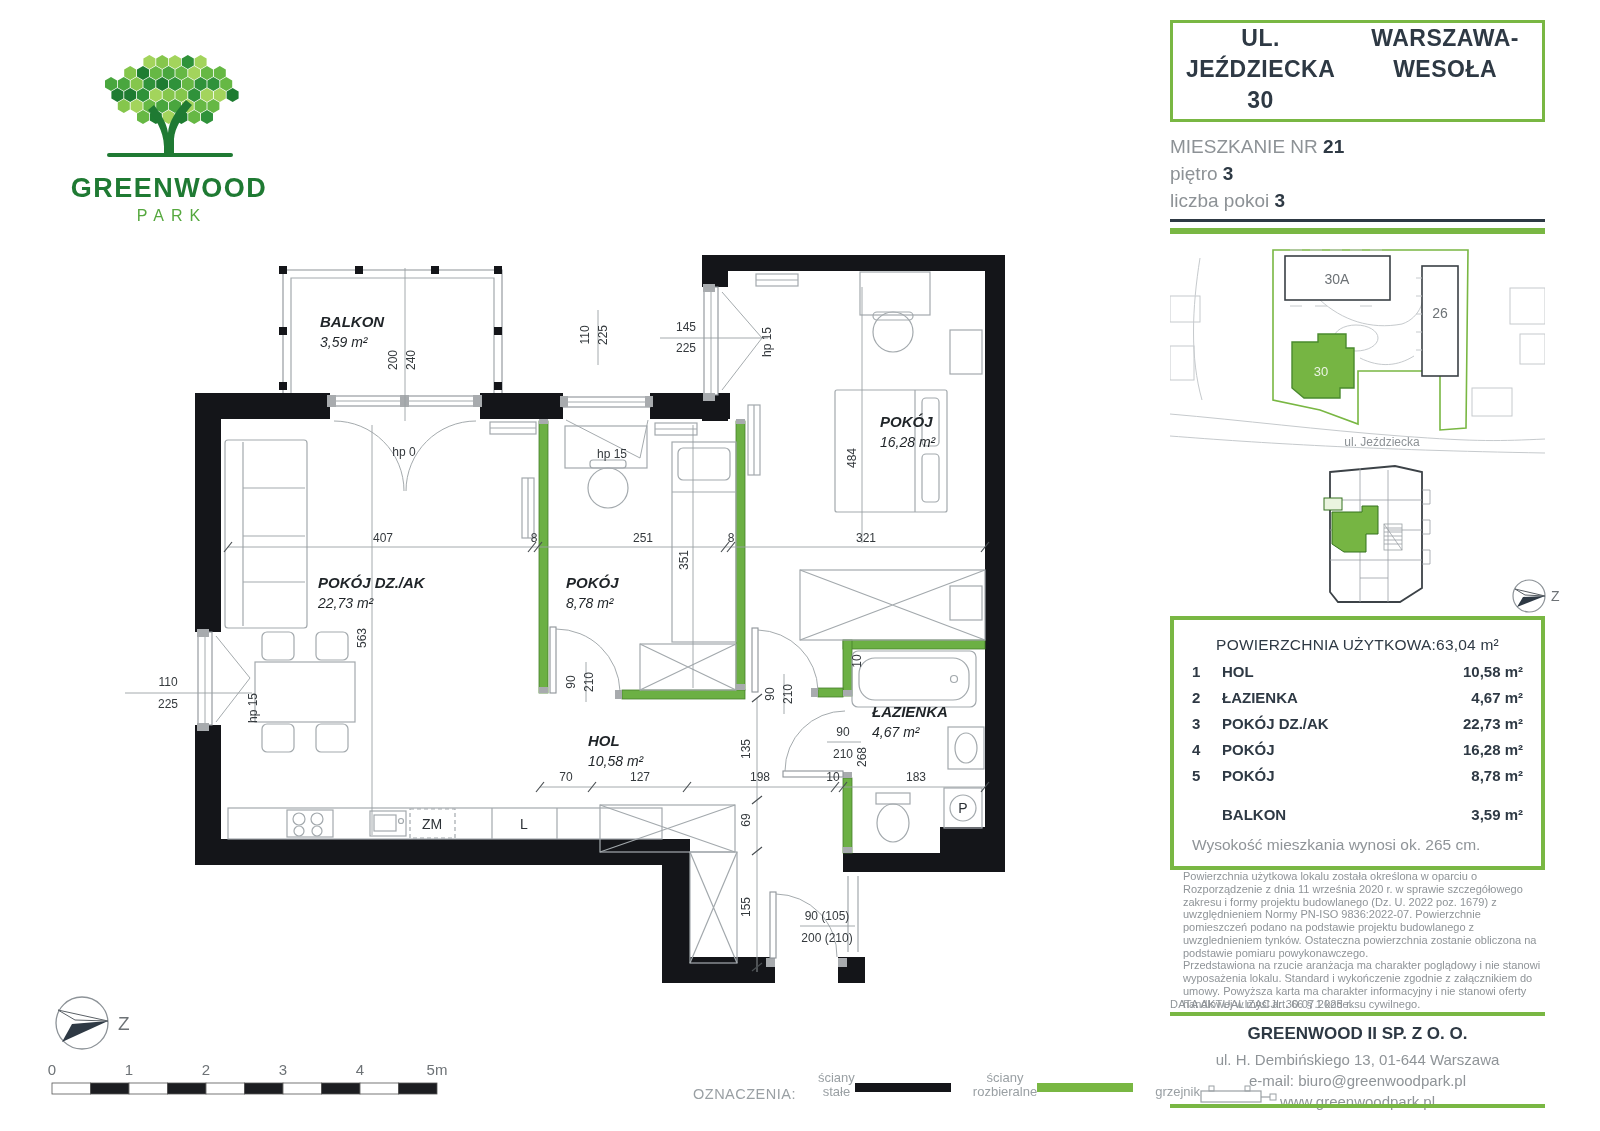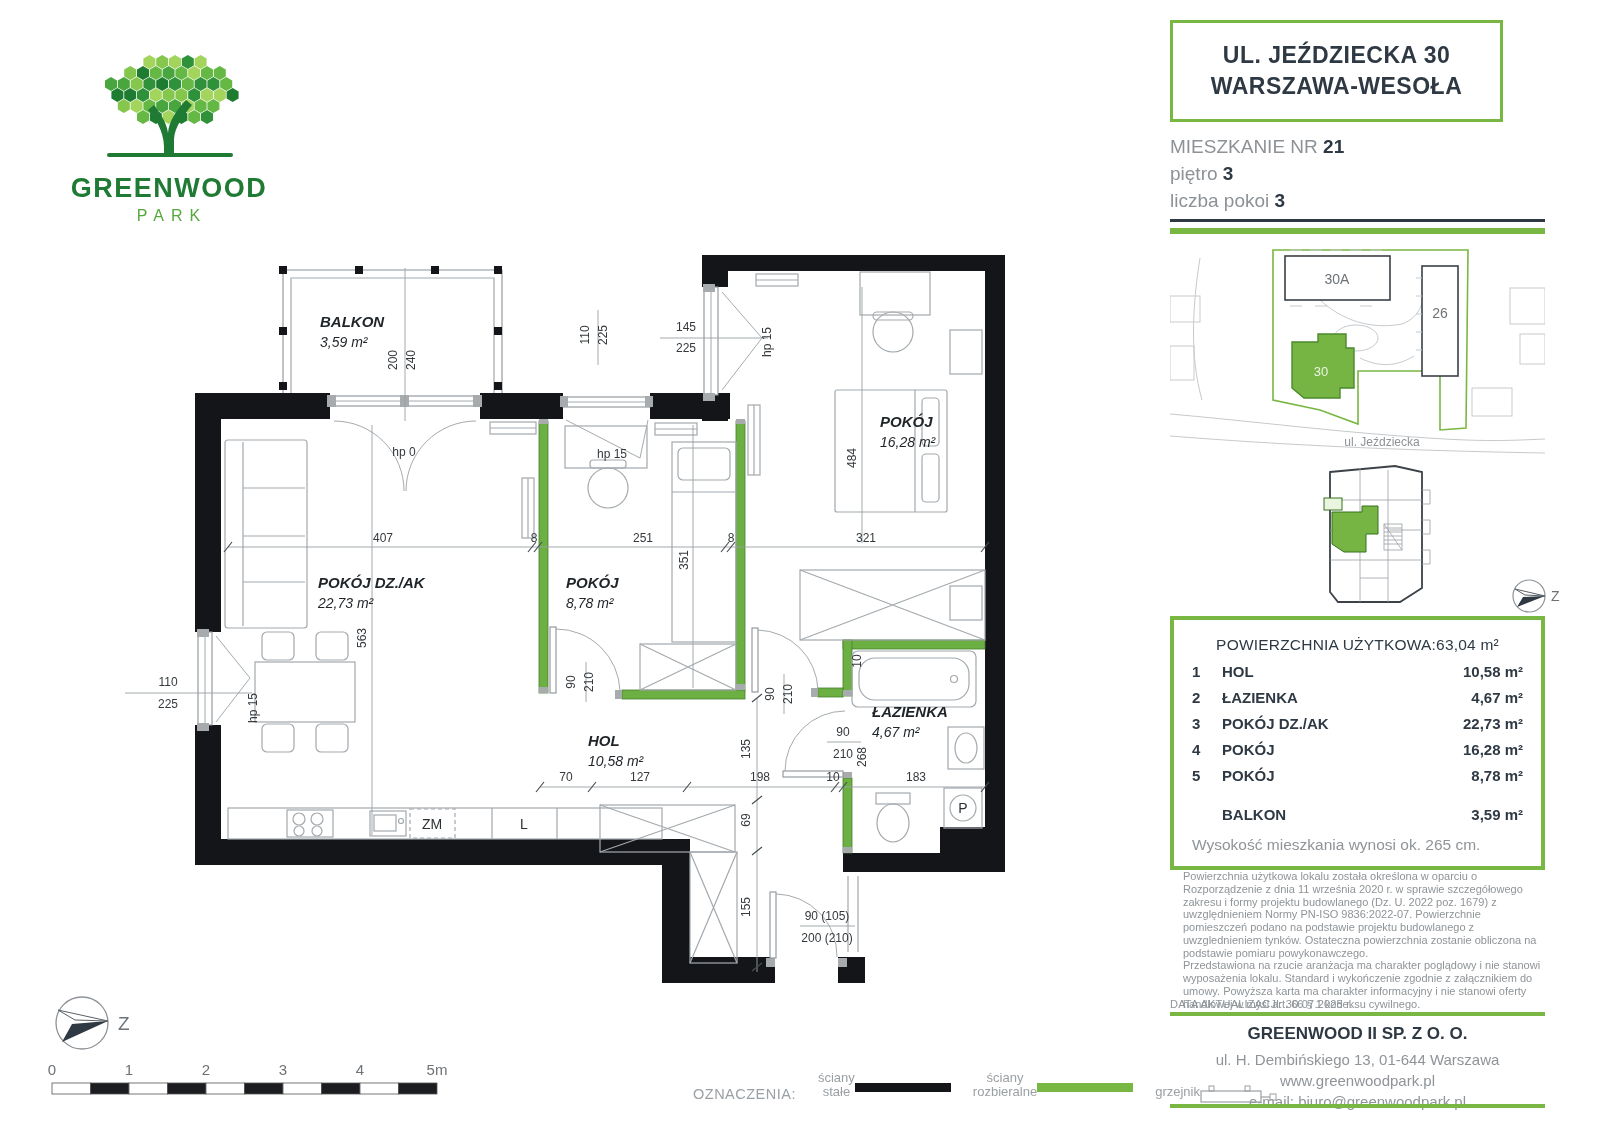--- a/index.html
+++ b/index.html
@@ -5,22 +5,22 @@
   :root{
     --green:#79b743; --green-dark:#4a8a2e; --navy:#2e3944; --gray:#8d9296;
     --logo-green:#1f7a33;
   }
   *{margin:0;padding:0;box-sizing:border-box}
   body{width:1600px;height:1131px;position:relative;background:#fff;
        font-family:"Liberation Sans",sans-serif;overflow:hidden;color:var(--navy)}
   .abs{position:absolute}
 
   
-  .hdr-box{left:1170px;top:20px;width:333px;height:102px;border:3px solid var(--green);
-           display:flex;flex-direction:column;justify-content:center;text-align:center;
+  .hdr-box{left:1170px;top:20px;width:375px;height:102px;border:3px solid var(--green);
+           display:flex;flex-direction:row;justify-content:center;text-align:center;
            font-weight:bold;font-size:23px;letter-spacing:.5px;line-height:1.35;color:var(--navy)}
   .unit-block{left:1170px;top:134px;width:375px;font-size:19px;
               color:var(--gray);line-height:1.42}
   .unit-block b{color:var(--navy)}
   .navy-rule{left:1170px;top:219px;width:375px;height:3px;background:var(--navy)}
   .green-bar-top{left:1170px;top:228px;width:375px;height:6px;background:var(--green)}
 
   .areas-box{left:1170px;top:616px;width:375px;height:254px;border:4px solid var(--green);
              padding:16px 18px 12px 18px;display:flex;flex-direction:column}
   .areas-title{display:flex;justify-content:center;font-weight:normal;font-size:15.5px;
@@ -239,22 +239,22 @@
 
 <div class="abs disclaimer">
   <p>Powierzchnia użytkowa lokalu została określona w oparciu o Rozporządzenie z dnia 11 września 2020 r. w sprawie szczegółowego zakresu i formy projektu budowlanego (Dz. U. 2022 poz. 1679) z uwzględnieniem Normy PN-ISO 9836:2022-07. Powierzchnie pomieszczeń podano na podstawie projektu budowlanego z uwzglednieniem tynków. Ostateczna powierzchnia zostanie obliczona na podstawie pomiaru powykonawczego.</p>
   <p>Przedstawiona na rzucie aranżacja ma charakter poglądowy i nie stanowi wyposażenia lokalu. Standard i wykończenie zgodnie z załącznikiem do umowy. Powyższa karta ma charakter informacyjny i nie stanowi oferty handlowej w myśl art. 66 § 1 kodeksu cywilnego.</p>
 </div>
 <div class="abs update-line">DATA AKTUALIZACJI: 30.07.2025 r.</div>
 <div class="abs green-rule" style="top:1012px"></div>
 <div class="abs footer">
   <div class="company">GREENWOOD II SP. Z O. O.</div>
   <div class="fline">ul. H. Dembińskiego 13, 01-644 Warszawa</div>
+  <div class="fline">e-mail: biuro@greenwoodpark.pl</div>
   <div class="fline">www.greenwoodpark.pl</div>
-  <div class="fline">e-mail: biuro@greenwoodpark.pl</div>
 </div>
 <div class="abs green-rule" style="top:1104px"></div>
 
 <svg id="plan-svg" class="abs" style="left:0;top:230px" width="1140" height="790" viewBox="0 0 1140 790">
 
   <g>
     <path class="furw" fill="none" d="M283,163 V40 H502 V163"></path>
     <path class="fur" d="M291,163 V48 H494 V163"></path>
     <rect class="wall" x="279" y="36" width="8" height="8"></rect>
     <rect class="wall" x="355" y="36" width="8" height="8"></rect>

